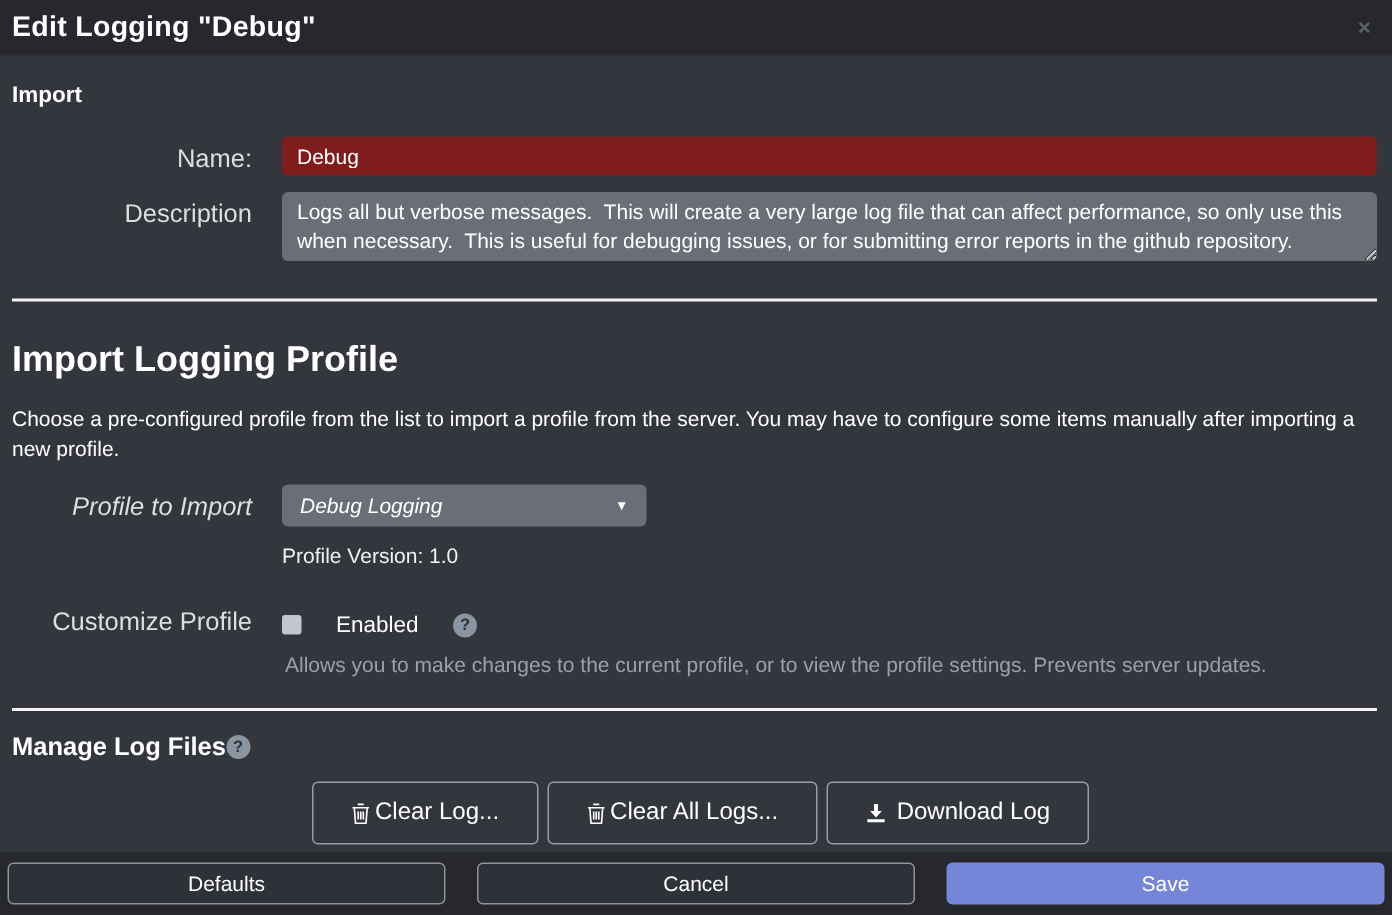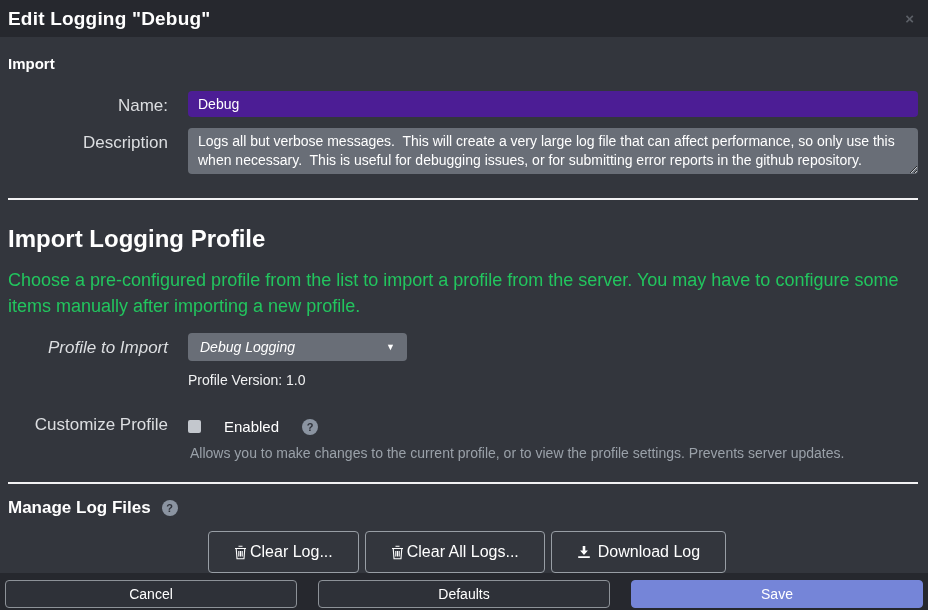--- a/index.html
+++ b/index.html
@@ -19,51 +19,51 @@
     padding:0 14px 0 8px; box-sizing:border-box;
   }
   .modal-title { font-size:19px; font-weight:bold; letter-spacing:.2px; }
   .close-btn { color:#5c6067; font-size:15px; font-weight:bold; cursor:pointer; line-height:1; }
 
   
   .modal-body { flex:1; padding:6px 10px 0 8px; box-sizing:border-box; }
 
   .section-heading-sm { font-size:15px; font-weight:bold; margin:12px 0 19px 0; }
   .section-heading-lg { font-size:24px; font-weight:bold; margin:25px 0 0 0; }
-  .section-heading-md { font-size:17px; font-weight:bold; margin:14px 0 0 0; display:flex; align-items:center;gap:11px; }
+  .section-heading-md { font-size:17px; font-weight:bold; margin:14px 0 0 0; display:flex; align-items:center; }
 
   .form-row { display:flex; margin:0; }
   .form-label {
     flex:0 0 160px; width:160px; text-align:right; padding-right:20px;
     font-size:17px; color:#dcdee1; padding-top:5px;
   }
   .form-field { flex:1; min-width:0; }
 
   .text-input {
     width:100%; box-sizing:border-box; height:26px;
-    background:#4c1d95; border:none; border-radius:4px;
+    background:#7f1d1d; border:none; border-radius:4px;
     color:#fff; font-size:14px; padding:0 10px; outline:none;
     font-family:"Liberation Sans", sans-serif;
   }
   .textarea {
     width:100%; box-sizing:border-box; height:46px;
     background:#696e77; border:none; border-radius:4px;
     color:#fff; font-size:14px; padding:4px 10px;
     line-height:1.35; resize:both; outline:none; overflow:hidden;
     font-family:"Liberation Sans", sans-serif;
   }
 
   .divider { border:none; border-top:2px solid #f2f2f3; margin:20px 0 0 0; }
   .divider2 { border:none; border-top:2px solid #f2f2f3; margin:21px 0 0 0; }
 
-  .import-desc { font-size:18px; color:#22c55e; line-height:1.43; margin:15px 0 0 0; }
+  .import-desc { font-size:14px; color:#ffffff; line-height:1.43; margin:15px 0 0 0; }
 
   .row-select { margin-top:14px; align-items:flex-start;font-style:italic; }
   .select-box {
-    width:219px; height:28px; background:#696e77; border-radius:4px;
+    width:243px; height:28px; background:#696e77; border-radius:4px;
     display:flex; align-items:center; justify-content:space-between;
     padding:0 12px; box-sizing:border-box; font-size:14px; cursor:pointer;
   }
   .select-arrow { font-size:9px; color:#fff; }
 
   .profile-version { margin:11px 0 0 180px; font-size:14px; color:#f0f1f2; }
 
   .row-checkbox { margin-top:27px; align-items:flex-end; }
   .row-checkbox .form-label { padding-top:0; }
   .checkbox {
@@ -188,18 +188,18 @@
             <path fill="#ffffff" d="M5.7 1h2.6v4.6h2.6L7 10 3.1 5.6h2.6zM1.2 11.2h11.6v1.9H1.2z"></path>
           </svg>
         </span>
         <span>Download Log</span>
       </button>
     </div>
 
   </div>
 
   <div class="modal-footer">
+    <div class="footer-btn dark">Defaults</div>
     <div class="footer-btn dark">Cancel</div>
-    <div class="footer-btn dark">Defaults</div>
     <div class="footer-btn save">Save</div>
   </div>
 
 </div>
 
 </body></html>

